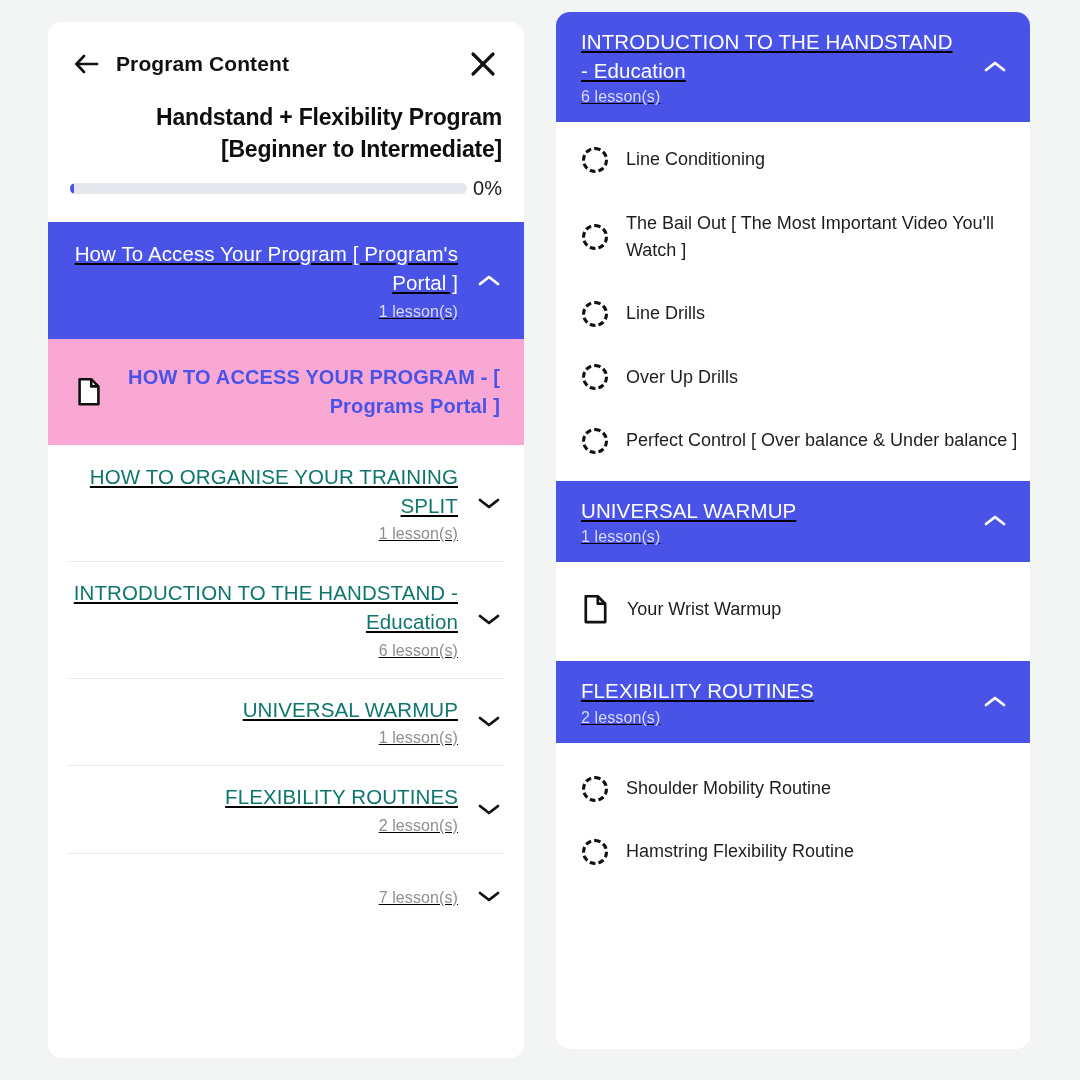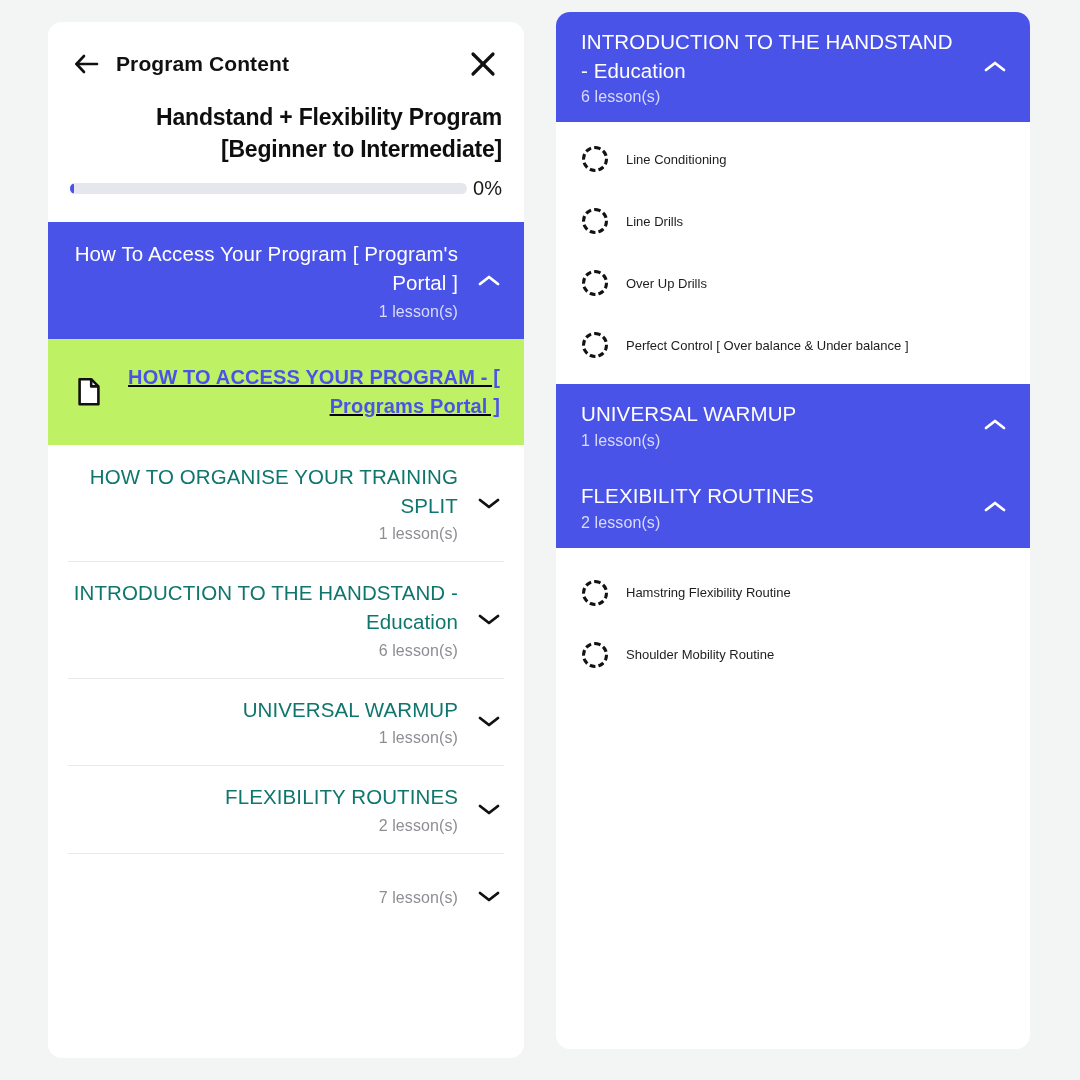--- a/index.html
+++ b/index.html
@@ -118,39 +118,39 @@
   .sec.open + .sec::before { background: transparent; }
 
   .sec-head {
     display: flex;
     align-items: center;
     padding: 18px 22px 18px 24px;
     min-height: 100px;
     cursor: pointer;
   }
   .sec.active .sec-head { background: #4a53e8; }
-  .sec-text { flex: 1 1 auto; padding-right: 18px; }
+  .sec-text { flex: 1 1 auto; padding-right: 18px; text-decoration: underline; }
   .sec-name {
     font-size: 20.5px;
     color: #0f766e;
     line-height: 1.4;
     font-weight: 400;
     letter-spacing: 0.1px;
   }
   .sec.active .sec-name { color: #ffffff; }
   .sec-count {
     font-size: 16px;
     color: #8d8d93;
     margin-top: 5px;
     letter-spacing: 0.1px;
   }
   .sec.active .sec-count { color: #d9dcfb; }
   .chev { flex: 0 0 auto; width: 26px; height: 26px; display:flex; align-items:center; justify-content:center; }
 
-  .lesson-wrap { background: #bef264; text-decoration: underline; }
+  .lesson-wrap { background: #f9a8d4; }
   .lesson-row {
     display: flex;
     align-items: center;
     padding: 24px 24px 24px 24px;
     cursor: pointer;
   }
   .lesson-icon { flex: 0 0 auto; width: 34px; display:flex; align-items:center; justify-content:center; }
   .lesson-label {
     margin-left: 16px;
     font-size: 20px;
@@ -186,21 +186,21 @@
   .rsec-head .sec-count { color: #d7daf9; font-size: 16px; margin-top: 3px; }
 
   .rlesson-row {
     display: flex;
     align-items: center;
     padding: 18px 0 18px 26px;
     cursor: pointer;
   }
   .rlesson-row .lesson-label {
     margin-left: 18px;
-    font-size: 13px;
+    font-size: 18px;
     line-height: 1.52;
     color: #1d1d1d;
     white-space: pre-line;
   }
   .rlesson-group { background: #fff; padding: 6px 0 8px 0; }
   .rlesson-group.tight { padding: 10px 0 14px 0; }
 
   .dashed-circle {
     width: 26px; height: 26px;
     border: 3px dashed #121212;
@@ -355,20 +355,24 @@
       </span>
     </div>
 
     <div class="rlesson-group">
       <div class="rlesson-row">
         <span class="dashed-circle"></span>
         <span class="lesson-label">Line Conditioning</span>
       </div>
       <div class="rlesson-row">
         <span class="dashed-circle"></span>
+        <span class="lesson-label" style="max-width:400px">The Bail Out [ The Most Important Video You'll Watch ]</span>
+      </div>
+      <div class="rlesson-row">
+        <span class="dashed-circle"></span>
         <span class="lesson-label">Line Drills</span>
       </div>
       <div class="rlesson-row">
         <span class="dashed-circle"></span>
         <span class="lesson-label">Over Up Drills</span>
       </div>
       <div class="rlesson-row">
         <span class="dashed-circle"></span>
         <span class="lesson-label" style="white-space:nowrap;width:430px;display:block">Perfect Control [ Over balance &amp; Under balance ]</span>
       </div>
@@ -379,39 +383,50 @@
         <div class="sec-name">UNIVERSAL WARMUP</div>
         <div class="sec-count">1 lesson(s)</div>
       </div>
       <span class="chev">
         <svg width="24" height="16" viewBox="0 0 24 16">
             <path d="M3 11 L12 4 L21 11" fill="none" stroke="#ffffff" stroke-width="2.8" stroke-linecap="round" stroke-linejoin="round"></path>
           </svg>
       </span>
     </div>
 
+    <div class="rlesson-group tight">
+      <div class="rlesson-row" style="padding-top:22px;padding-bottom:22px">
+        <span style="flex:0 0 auto;display:flex">
+          <svg width="27" height="31" viewBox="0 0 26 30">
+            <path d="M3.6 2.2 H15.2 L22.4 9.4 V27.2 H3.6 Z" fill="#fff" stroke="#111" stroke-width="2.6" stroke-linejoin="round"></path>
+            <path d="M15.2 2.2 V9.4 H22.4" fill="none" stroke="#111" stroke-width="2.6" stroke-linejoin="round"></path>
+          </svg>
+        </span>
+        <span class="lesson-label">Your Wrist Warmup</span>
+      </div>
+    </div>
 
     <div class="rsec-head">
       <div class="sec-text">
         <div class="sec-name">FLEXIBILITY ROUTINES</div>
         <div class="sec-count">2 lesson(s)</div>
       </div>
       <span class="chev">
         <svg width="24" height="16" viewBox="0 0 24 16">
             <path d="M3 11 L12 4 L21 11" fill="none" stroke="#ffffff" stroke-width="2.8" stroke-linecap="round" stroke-linejoin="round"></path>
           </svg>
       </span>
     </div>
 
     <div class="rlesson-group" style="padding-top:14px">
       <div class="rlesson-row">
         <span class="dashed-circle"></span>
+        <span class="lesson-label">Shoulder Mobility Routine</span>
+      </div>
+      <div class="rlesson-row">
+        <span class="dashed-circle"></span>
         <span class="lesson-label">Hamstring Flexibility Routine</span>
       </div>
-      <div class="rlesson-row">
-        <span class="dashed-circle"></span>
-        <span class="lesson-label">Shoulder Mobility Routine</span>
-      </div>
     </div>
 
   </div>
 
 </div>
 
 </body></html>

